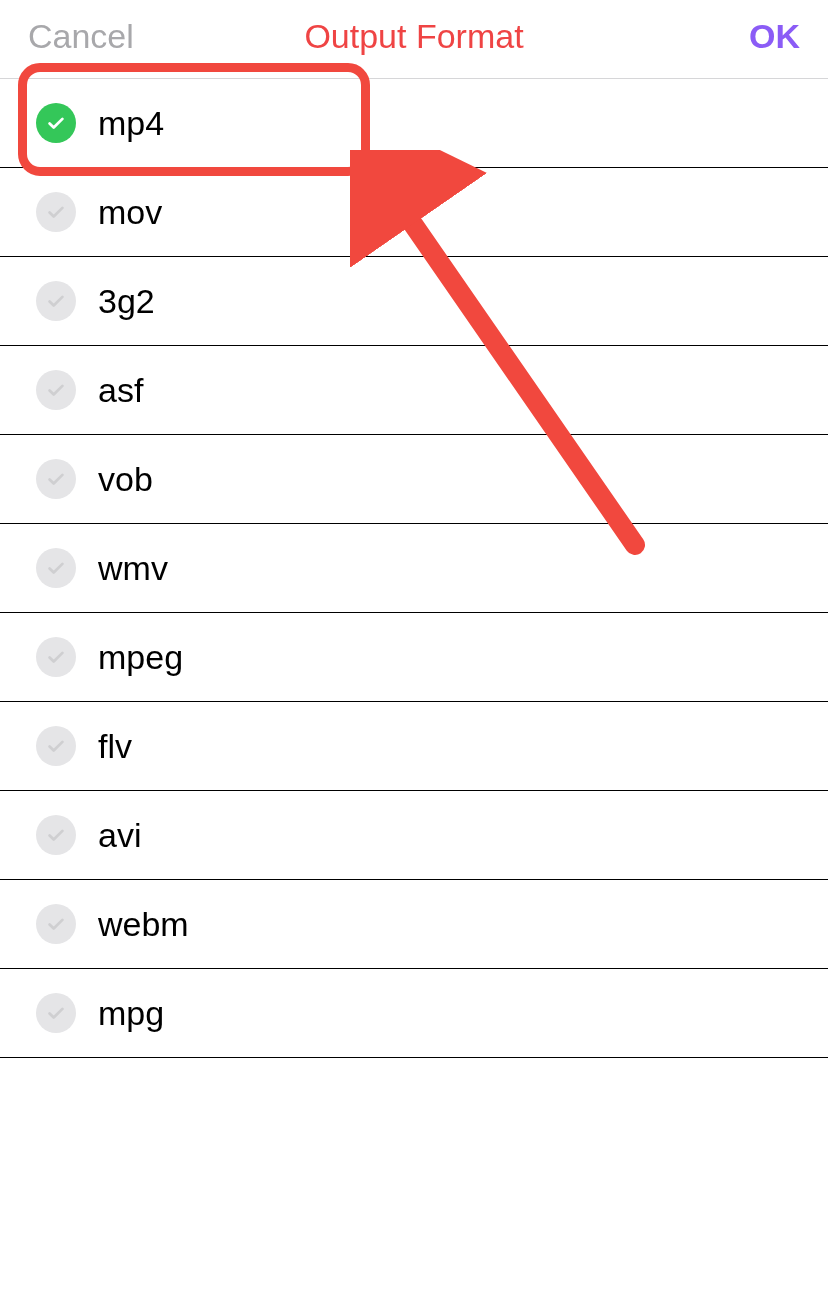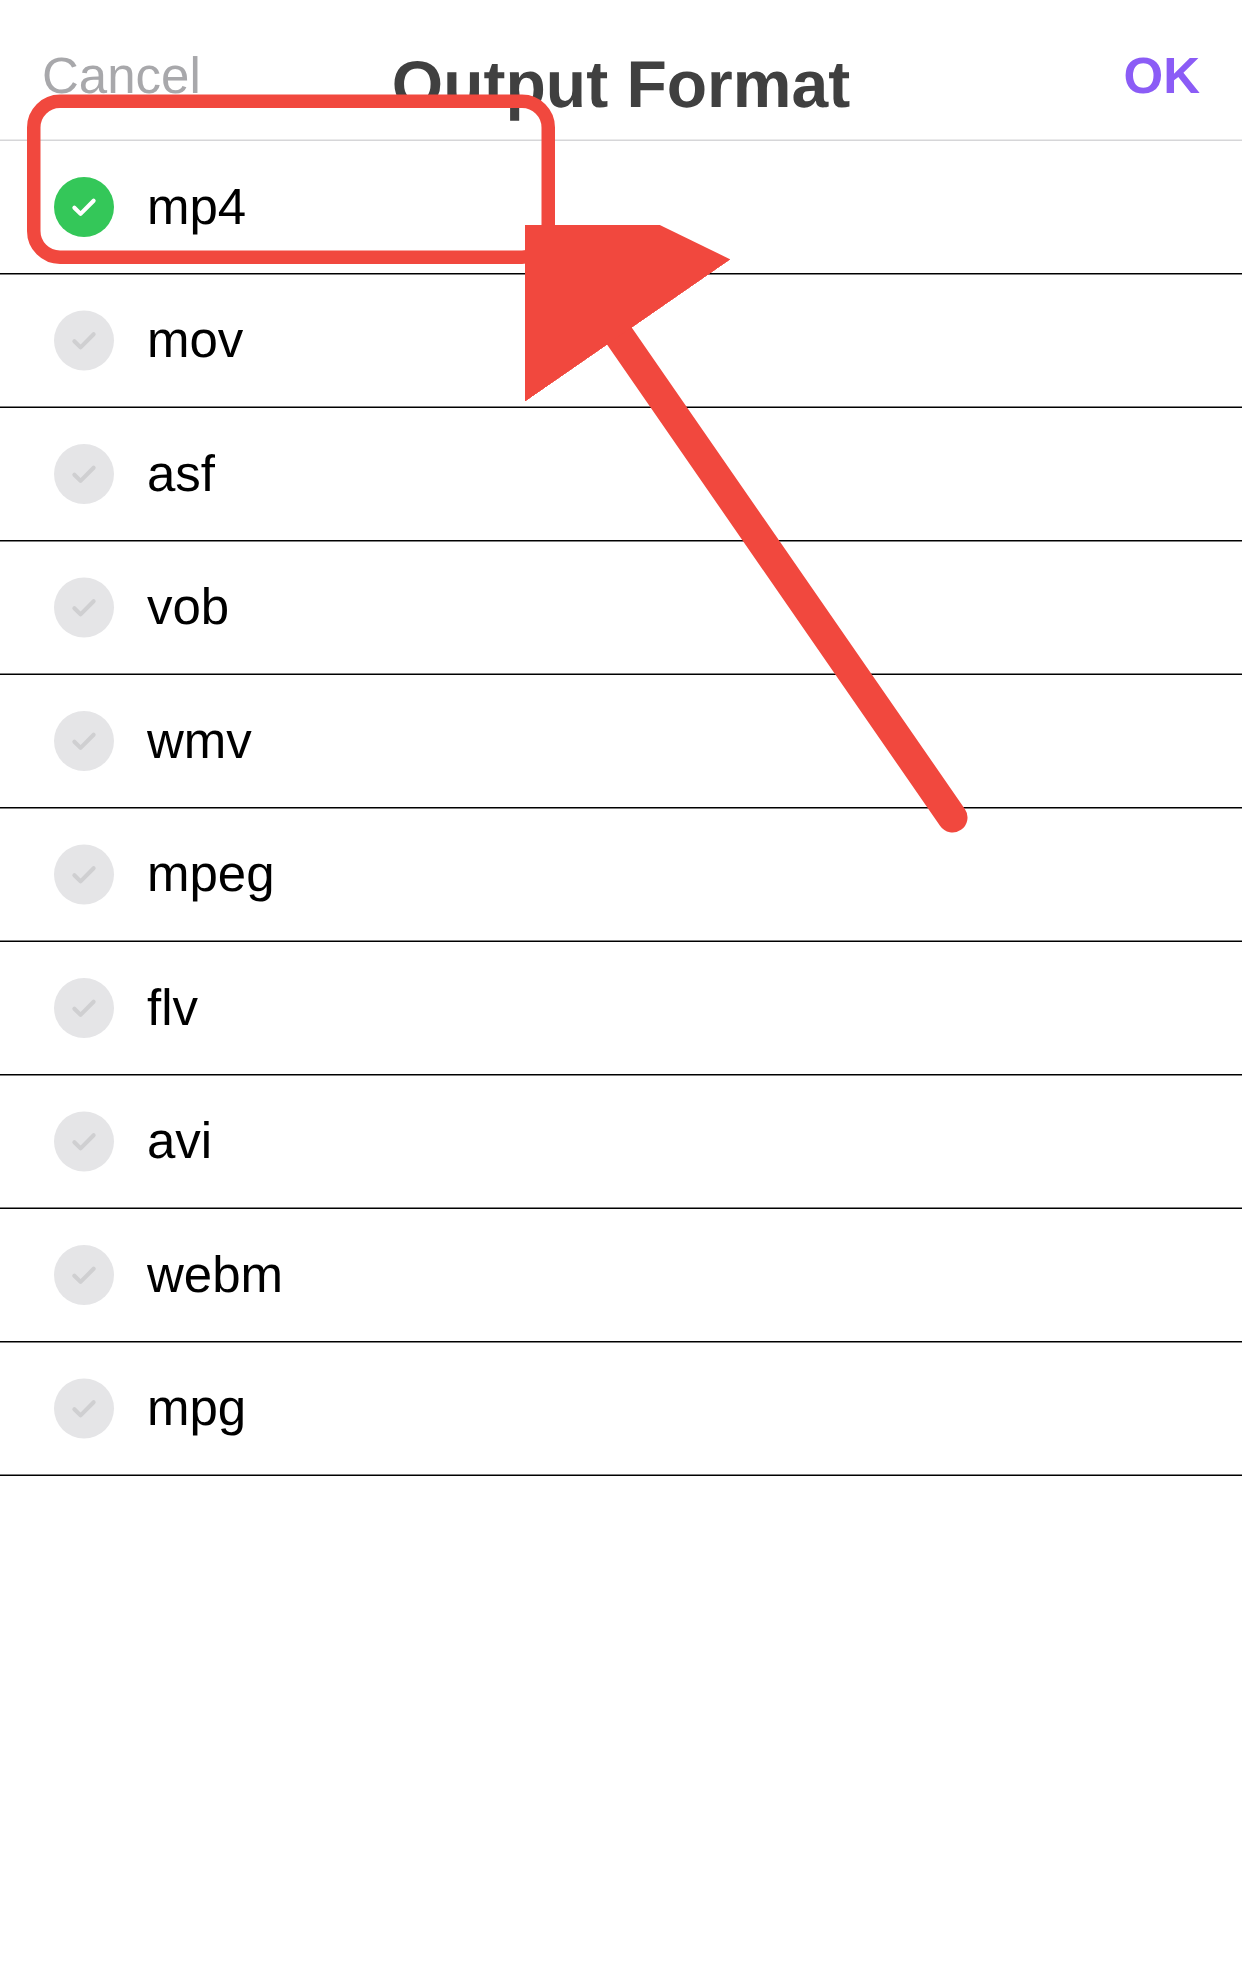--- a/index.html
+++ b/index.html
@@ -10,37 +10,37 @@
     body {
       font-family: -apple-system, BlinkMacSystemFont, "Helvetica Neue", sans-serif;
       background: #fff;
       width: 828px;
       height: 1314px;
       overflow: hidden;
       position: relative;
     }
     .header {
       display: flex;
-      align-items: flex-start;
+      align-items: flex-end;
       justify-content: space-between;
-      padding: 32px 28px 22px 28px;
+      padding: 17px 28px 22px 28px;
       border-bottom: 1px solid #d6d6d8;
     }
     .cancel-btn {
       color: #a8a8ab;
       font-size: 34px;
       font-weight: 400;
       background: none;
       border: none;
       cursor: pointer;
     }
     .title {
-      color: #404040;
-      font-size: 44px;
-      font-weight: 700;
+      color: #ef4444;
+      font-size: 34px;
+      font-weight: 400;
       position: absolute;
       left: 50%;
       transform: translateX(-50%);
     }
     .ok-btn {
       color: #8b5cf6;
       font-size: 34px;
       font-weight: 600;
       background: none;
       border: none;
@@ -133,20 +133,28 @@
         </svg>
       </div>
       <div class="row-label">mov</div>
     </div>
     <div class="row">
       <div class="check off">
         <svg viewBox="0 0 24 24" fill="none">
           <path d="M5 12.5l4.5 4.5L19 7.5" stroke-width="3" stroke-linecap="round" stroke-linejoin="round"></path>
         </svg>
       </div>
+      <div class="row-label">3g2</div>
+    </div>
+    <div class="row">
+      <div class="check off">
+        <svg viewBox="0 0 24 24" fill="none">
+          <path d="M5 12.5l4.5 4.5L19 7.5" stroke-width="3" stroke-linecap="round" stroke-linejoin="round"></path>
+        </svg>
+      </div>
       <div class="row-label">asf</div>
     </div>
     <div class="row">
       <div class="check off">
         <svg viewBox="0 0 24 24" fill="none">
           <path d="M5 12.5l4.5 4.5L19 7.5" stroke-width="3" stroke-linecap="round" stroke-linejoin="round"></path>
         </svg>
       </div>
       <div class="row-label">vob</div>
     </div>

